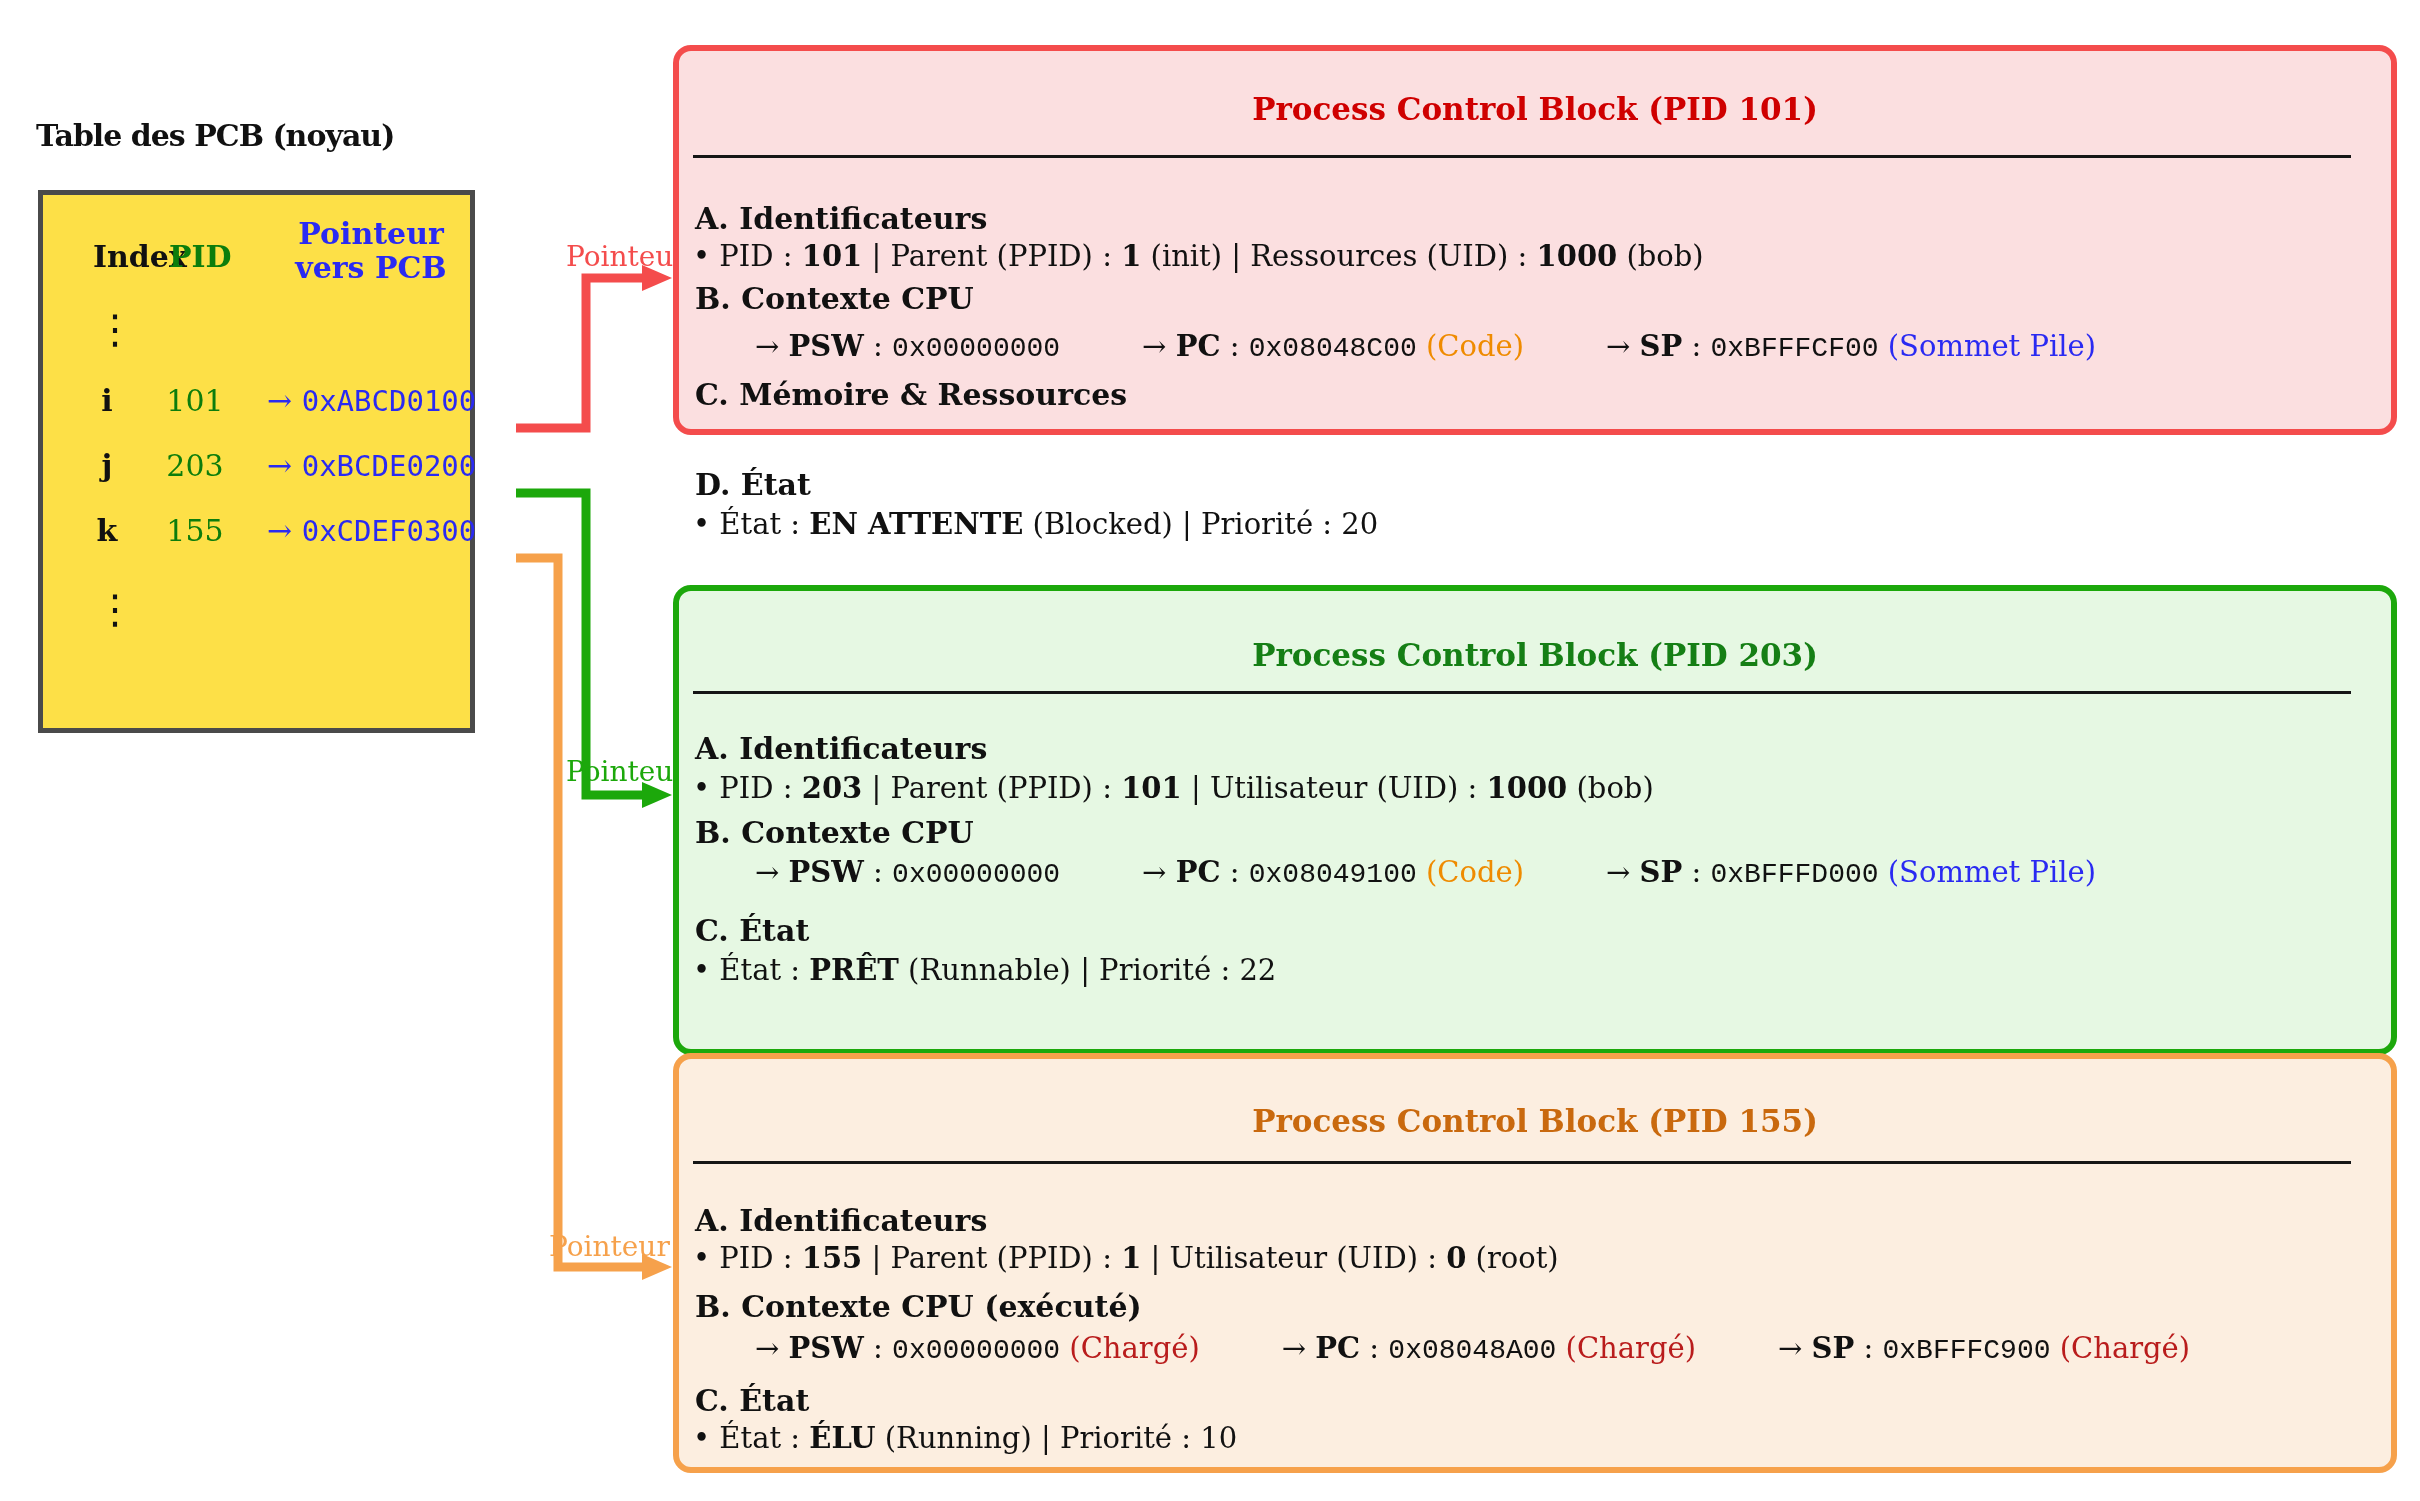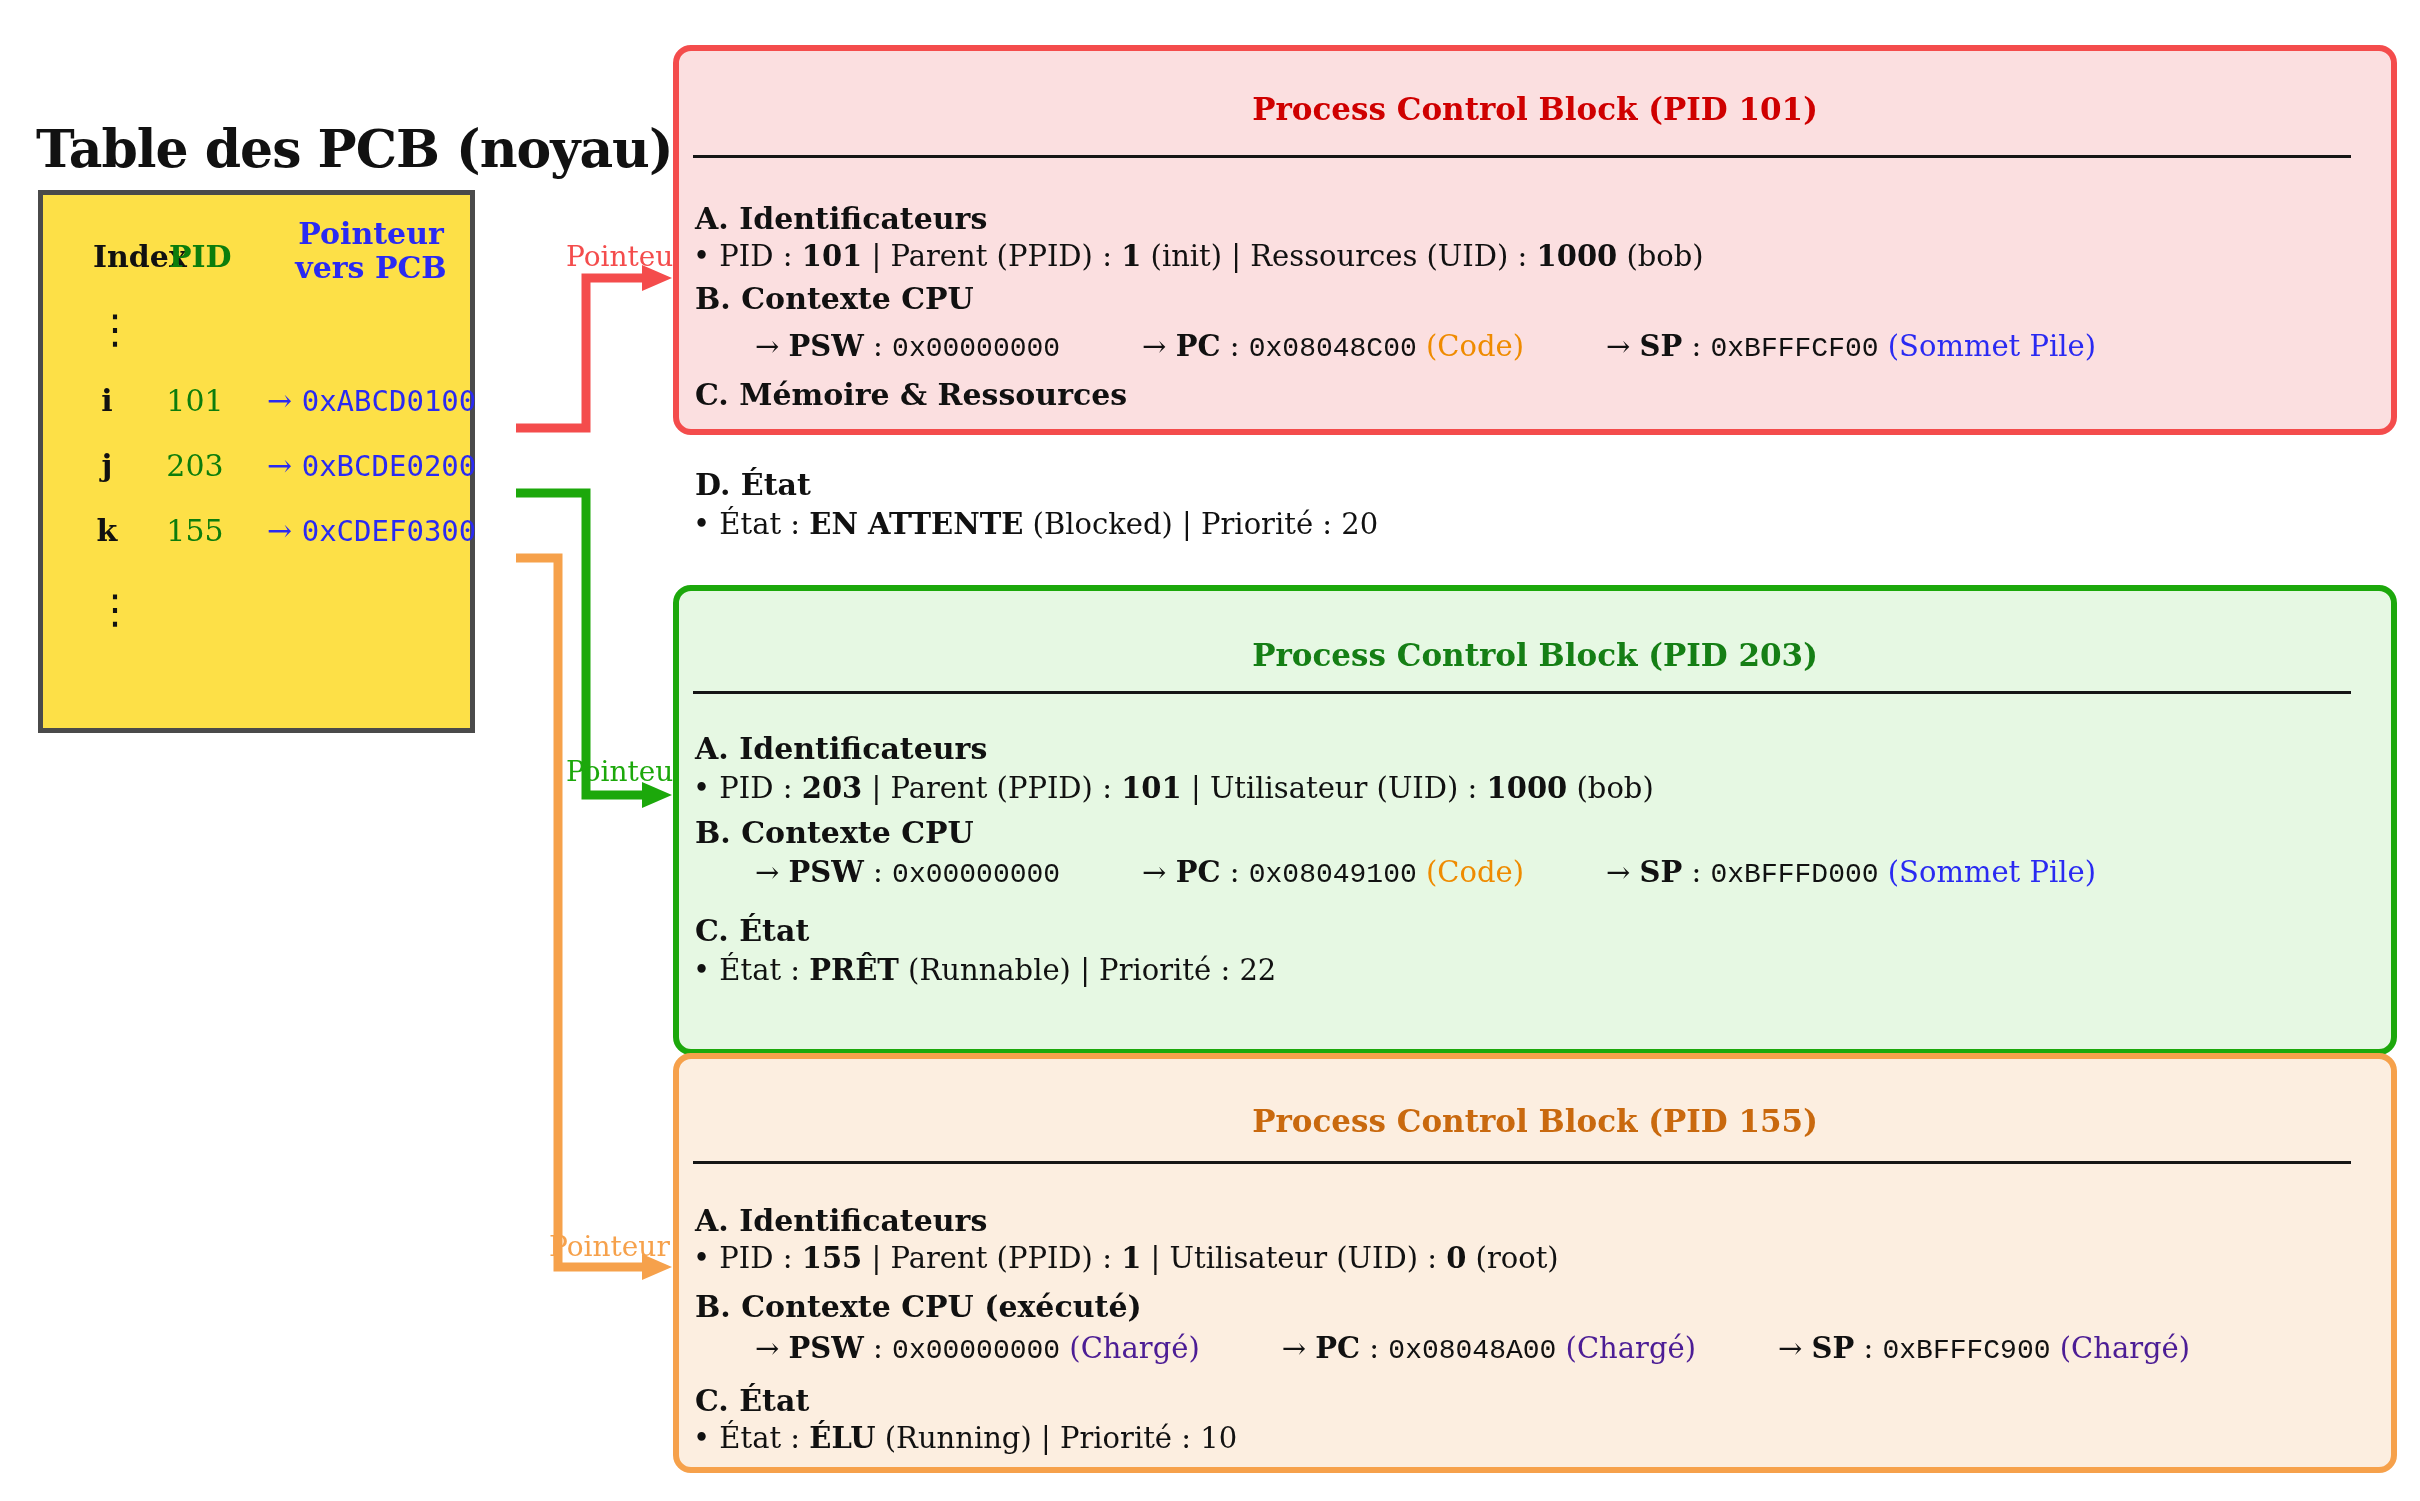--- a/index.html
+++ b/index.html
@@ -7,21 +7,21 @@
     position:relative;
     width:2420px;height:1501px;
     background:#ffffff;
     font-family:"DejaVu Serif","Liberation Serif",serif;
     color:#111111;
     overflow:hidden;
   }
   
   .diagram-title{
     position:absolute;left:36px;top:118px;
-    font-size:52px;font-weight:700;letter-spacing:-1px;
+    font-size:30px;font-weight:700;letter-spacing:-1px;
   }
   .pcb-table{
     position:absolute;left:38px;top:190px;width:437px;height:543px;
     background:#fde047;border:5px solid #4a4a4a;box-sizing:border-box;
   }
   .th-index{position:absolute;left:50px;top:44px;font-size:30px;font-weight:700;color:#111;}
   .th-pid{position:absolute;left:126px;top:44px;font-size:30px;font-weight:700;color:#0c7d0c;}
   .th-ptr{position:absolute;left:228px;top:22px;width:200px;text-align:center;
           font-size:30px;font-weight:700;color:#2a2af2;line-height:34px;}
   .ellipsis{position:absolute;left:52px;font-size:40px;line-height:1.1;color:#111;}
@@ -55,21 +55,21 @@
   .pcb-rule{position:absolute;left:14px;right:40px;border-top:3px solid #151515;height:0;}
   .sec-h{position:absolute;left:16px;right:20px;font-size:30px;font-weight:700;white-space:nowrap;}
   .sec-line{position:absolute;left:14px;right:20px;font-size:29px;white-space:nowrap;}
   .cpu-line{position:absolute;left:76px;right:20px;display:flex;gap:82px;
             font-size:29px;white-space:nowrap;}
   
   .seg-b{font-weight:700;}
   .seg-m{font-family:Liberation Mono, monospace;font-size:28px;}
   .seg-code{color:#ef8b00;}
   .seg-pile{color:#2a2af2;}
-  .seg-gray{color:#4c1d95;}
+  .seg-gray{color:#b91c1c;}
 </style>
 </head>
 <body>
 
 <div class="canvas">
 
   <svg class="arrow-layer" width="2420" height="1501" viewBox="0 0 2420 1501">
     <defs>
       <marker id="m-red" viewBox="0 0 30 26" refX="2" refY="13" markerWidth="30" markerHeight="26" markerUnits="userSpaceOnUse" orient="auto">
           <path d="M0,0 L30,13 L0,26 z" fill="#f44c4c"></path>

